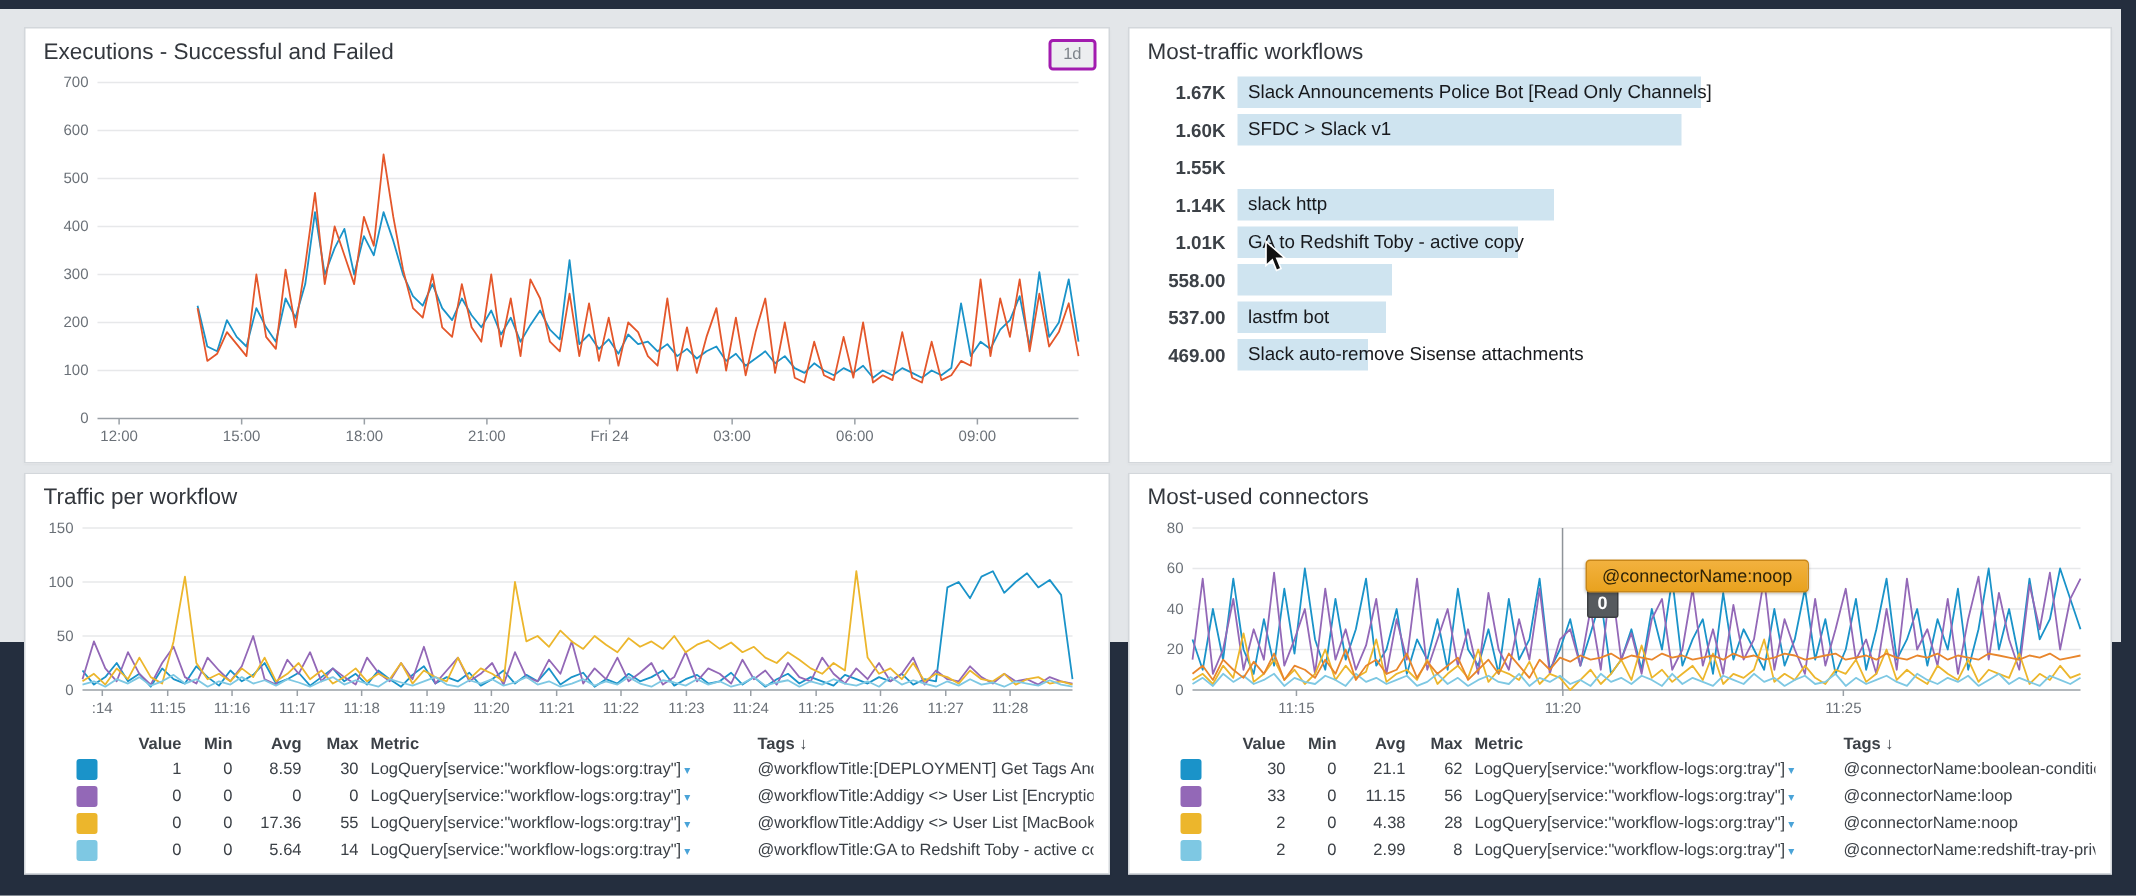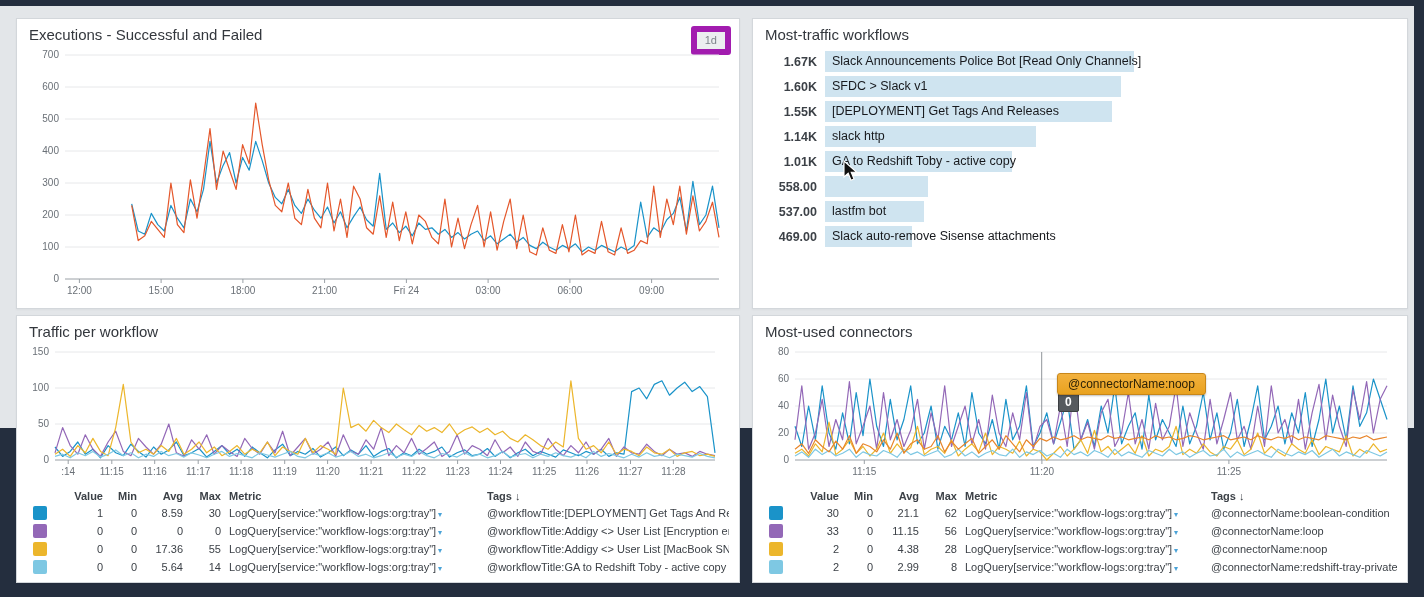--- a/index.html
+++ b/index.html
@@ -18,38 +18,38 @@
   }
   #panel-executions{left:16px;top:12px;width:724px;height:291px;}
   #panel-most-traffic{left:752px;top:12px;width:656px;height:291px;}
   #panel-traffic-workflow{left:16px;top:309px;width:724px;height:268px;}
   #panel-connectors{left:752px;top:309px;width:656px;height:268px;}
   .panel-title{
     font-size:15px;color:#33373d;padding:7px 12px 2px 12px;font-weight:400;
     white-space:nowrap;
   }
   .timeframe-badge{
-    position:absolute;right:8px;top:7px;background:#eceef0;border:6px solid #a21caf;
+    position:absolute;right:8px;top:7px;background:#eceef0;border:2px solid #a21caf;
     border-radius:3px;color:#7d838a;font-size:11px;padding:1px 8px;line-height:15px;
   }
   svg.chart{display:block;position:absolute;}
   #svg-exec{left:6px;top:28px;}
   #svg-traffic{left:6px;top:28px;}
   #svg-conn{left:8px;top:28px;}
   .tick-label{font-size:10px;fill:#6a7077;}
   
   .toplist{padding:4px 14px 0 14px;}
   .toplist-row{display:flex;align-items:center;height:25px;}
   .toplist-value{width:50px;text-align:right;font-weight:700;font-size:12.5px;color:#3c4147;flex:none;margin-right:8px;}
   .toplist-barwrap{flex:1;position:relative;height:21px;}
   .toplist-bar{position:absolute;left:0;top:0;height:21px;background:#cfe4f0;}
   .toplist-label{position:absolute;left:7px;top:0;line-height:21px;font-size:12.5px;color:#17191d;white-space:nowrap;}
   
   .legend{
-    position:absolute;left:16px;right:10px;display:grid;
+    position:absolute;left:34px;right:10px;display:grid;
     column-gap:8px;row-gap:4px;font-size:11px;align-items:center;
   }
   #legend-traffic{top:174px;grid-template-columns:20px 42px 26px 38px 30px 250px 1fr;}
   #legend-conn{top:174px;grid-template-columns:20px 42px 26px 38px 30px 238px 1fr;}
   .lh{font-weight:700;color:#3c4147;white-space:nowrap;}
   .lh.num, .lc.num{text-align:right;}
   .lc{color:#3c4147;white-space:nowrap;overflow:hidden;}
   .swatch{width:14px;height:14px;border-radius:2px;}
   .metric-caret{color:#4aa3d8;font-size:8px;margin-left:2px;}
   
@@ -123,24 +123,20 @@
         </div>
         <div class="toplist-row">
           <div class="toplist-value">1.60K</div>
           <div class="toplist-barwrap">
             <div class="toplist-bar" style="width: 52.1%; background: rgb(207, 228, 240);"></div>
             <div class="toplist-label">SFDC &gt; Slack v1</div>
           </div>
         </div>
         <div class="toplist-row">
           <div class="toplist-value">1.55K</div>
-          <div class="toplist-barwrap">
-            <div class="toplist-bar" style="width: 50.5%; background: rgb(207, 228, 240);"></div>
-            <div class="toplist-label">[DEPLOYMENT] Get Tags And Releases</div>
-          </div>
         </div>
         <div class="toplist-row">
           <div class="toplist-value">1.14K</div>
           <div class="toplist-barwrap">
             <div class="toplist-bar" style="width: 37.1%; background: rgb(207, 228, 240);"></div>
             <div class="toplist-label">slack http</div>
           </div>
         </div>
         <div class="toplist-row">
           <div class="toplist-value">1.01K</div>

